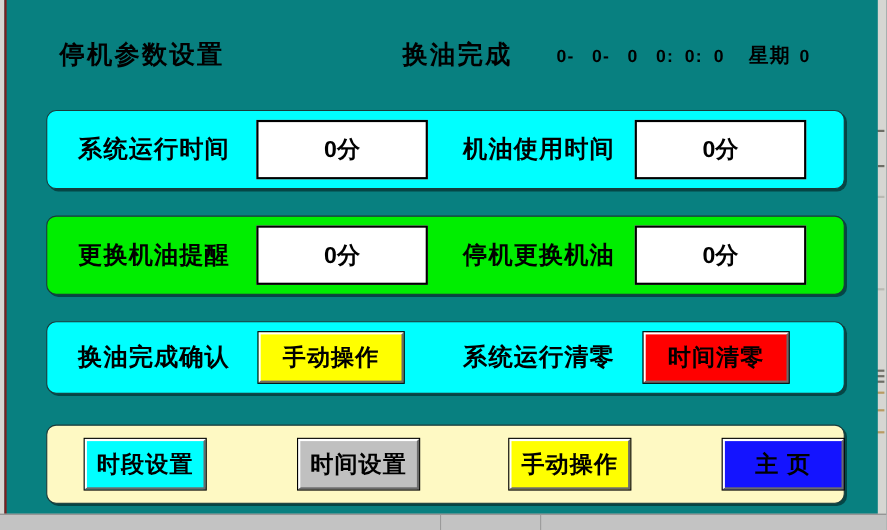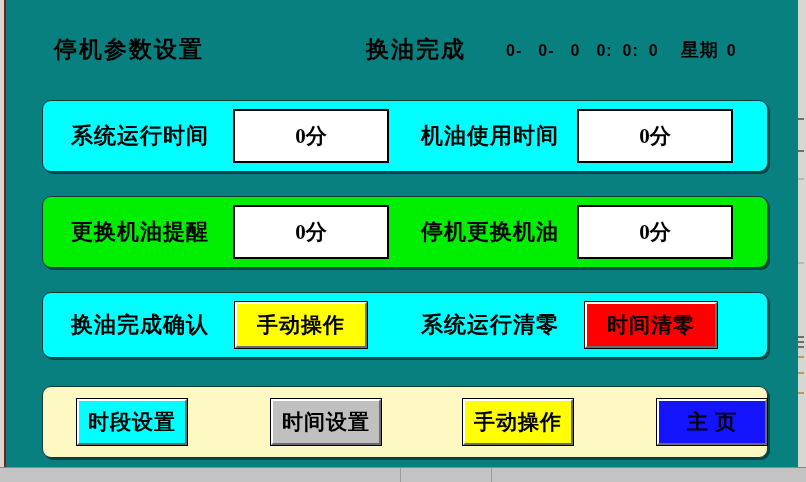--- a/index.html
+++ b/index.html
@@ -130,21 +130,20 @@
   }
   .panel.row1 { top: 100px; height: 72px; background: #00FFFF; }
   .panel.row2 { top: 196px; height: 72px; background: #00EE00; }
   .panel.row3 { top: 292px; height: 66px; background: #00FFFF; }
   .panel.row4 { top: 386px; height: 72px; background: #fef9c3; }
 
   .panel-inner {
     position: relative;
     width: 100%;
     height: 100%;
-    font-family: Liberation Serif, serif;
   }
 
   .field-label {
     position: absolute;
     font-size: 22px;
     font-weight: bold;
     color: #000;
     letter-spacing: 1px;
     white-space: nowrap;
     top: 50%;

